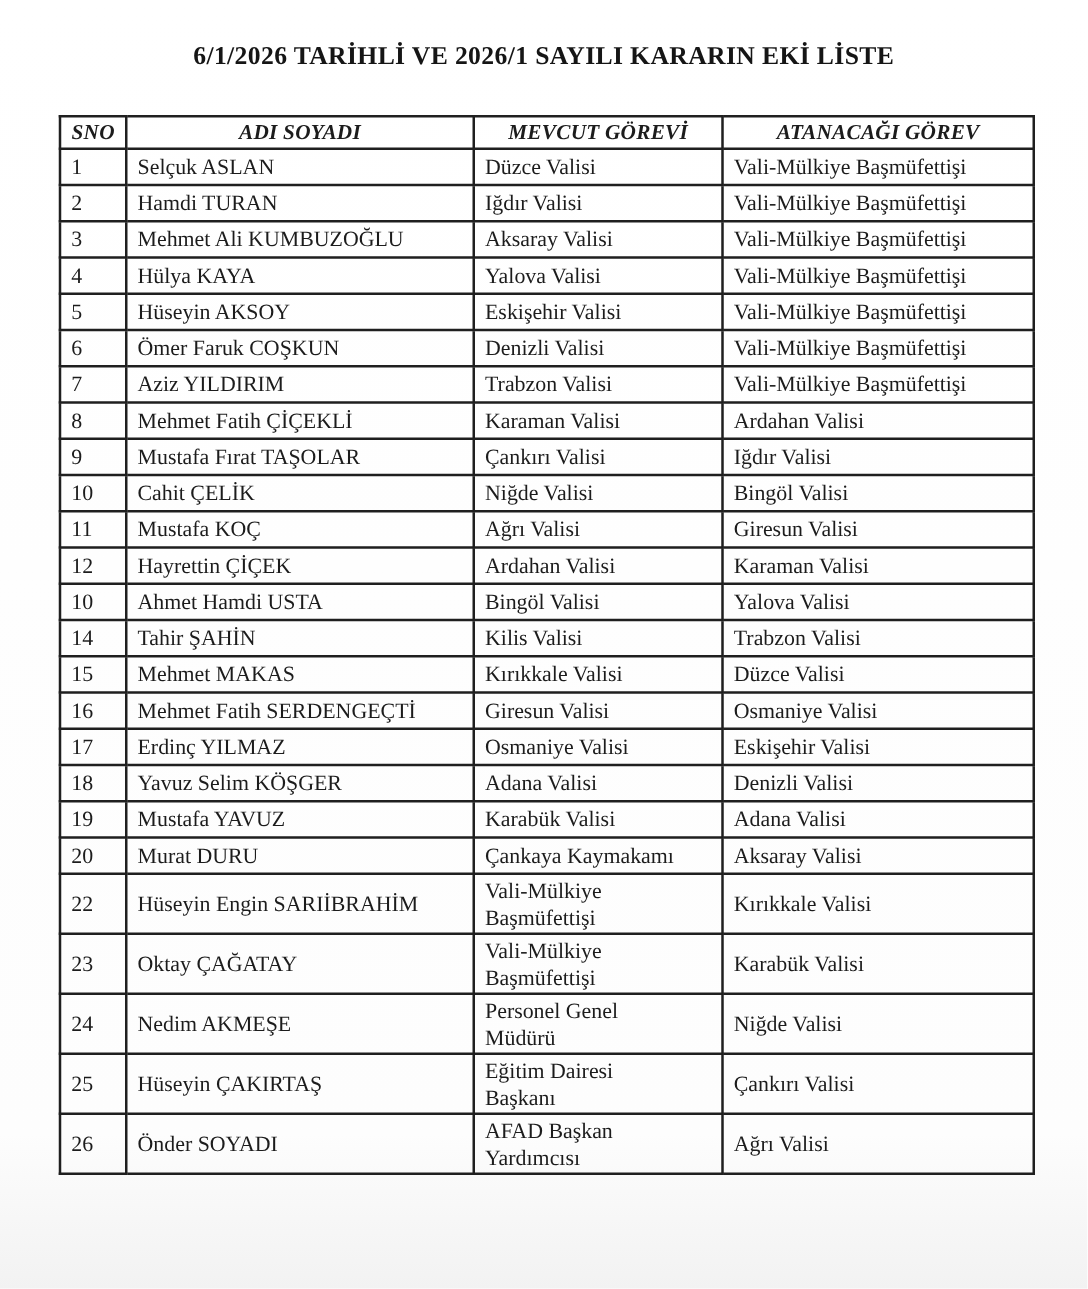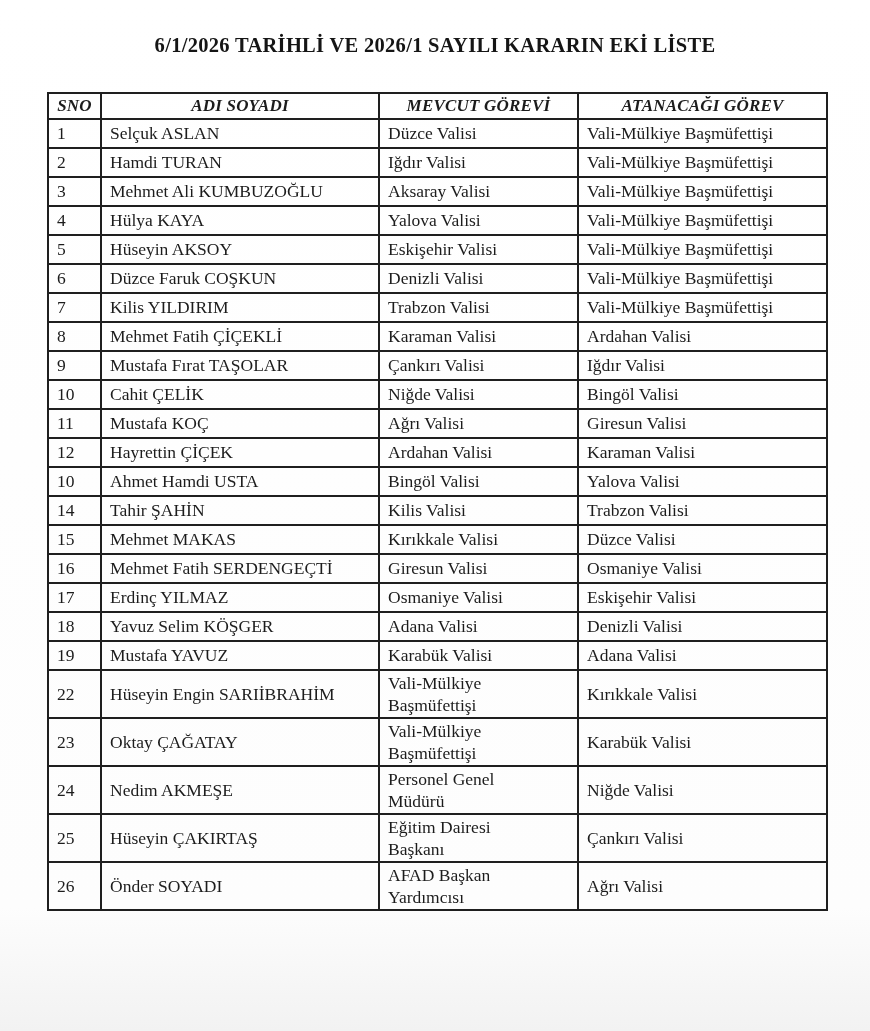--- a/index.html
+++ b/index.html
@@ -110,27 +110,27 @@
           <td class="cell-new-position">Vali-Mülkiye Başmüfettişi</td>
         </tr>
         <tr>
           <td class="cell-sno">5</td>
           <td class="cell-name">Hüseyin AKSOY</td>
           <td class="cell-current-position">Eskişehir Valisi</td>
           <td class="cell-new-position">Vali-Mülkiye Başmüfettişi</td>
         </tr>
         <tr>
           <td class="cell-sno">6</td>
-          <td class="cell-name">Düzce Faruk COŞKUN</td>
+          <td class="cell-name">Ömer Faruk COŞKUN</td>
           <td class="cell-current-position">Denizli Valisi</td>
           <td class="cell-new-position">Vali-Mülkiye Başmüfettişi</td>
         </tr>
         <tr>
           <td class="cell-sno">7</td>
-          <td class="cell-name">Kilis YILDIRIM</td>
+          <td class="cell-name">Aziz YILDIRIM</td>
           <td class="cell-current-position">Trabzon Valisi</td>
           <td class="cell-new-position">Vali-Mülkiye Başmüfettişi</td>
         </tr>
         <tr>
           <td class="cell-sno">8</td>
           <td class="cell-name">Mehmet Fatih ÇİÇEKLİ</td>
           <td class="cell-current-position">Karaman Valisi</td>
           <td class="cell-new-position">Ardahan Valisi</td>
         </tr>
         <tr>
@@ -191,20 +191,26 @@
           <td class="cell-sno">18</td>
           <td class="cell-name">Yavuz Selim KÖŞGER</td>
           <td class="cell-current-position">Adana Valisi</td>
           <td class="cell-new-position">Denizli Valisi</td>
         </tr>
         <tr>
           <td class="cell-sno">19</td>
           <td class="cell-name">Mustafa YAVUZ</td>
           <td class="cell-current-position">Karabük Valisi</td>
           <td class="cell-new-position">Adana Valisi</td>
+        </tr>
+        <tr>
+          <td class="cell-sno">20</td>
+          <td class="cell-name">Murat DURU</td>
+          <td class="cell-current-position">Çankaya Kaymakamı</td>
+          <td class="cell-new-position">Aksaray Valisi</td>
         </tr>
         <tr>
           <td class="cell-sno">22</td>
           <td class="cell-name">Hüseyin Engin SARIİBRAHİM</td>
           <td class="cell-current-position">Vali-Mülkiye
 Başmüfettişi</td>
           <td class="cell-new-position">Kırıkkale Valisi</td>
         </tr>
         <tr>
           <td class="cell-sno">23</td>

